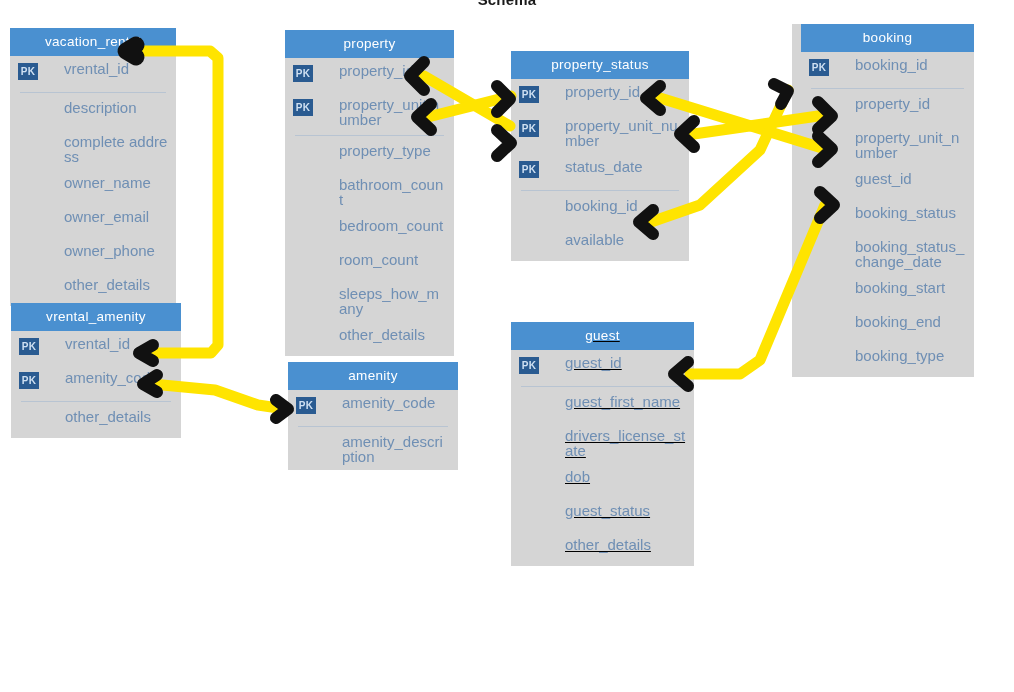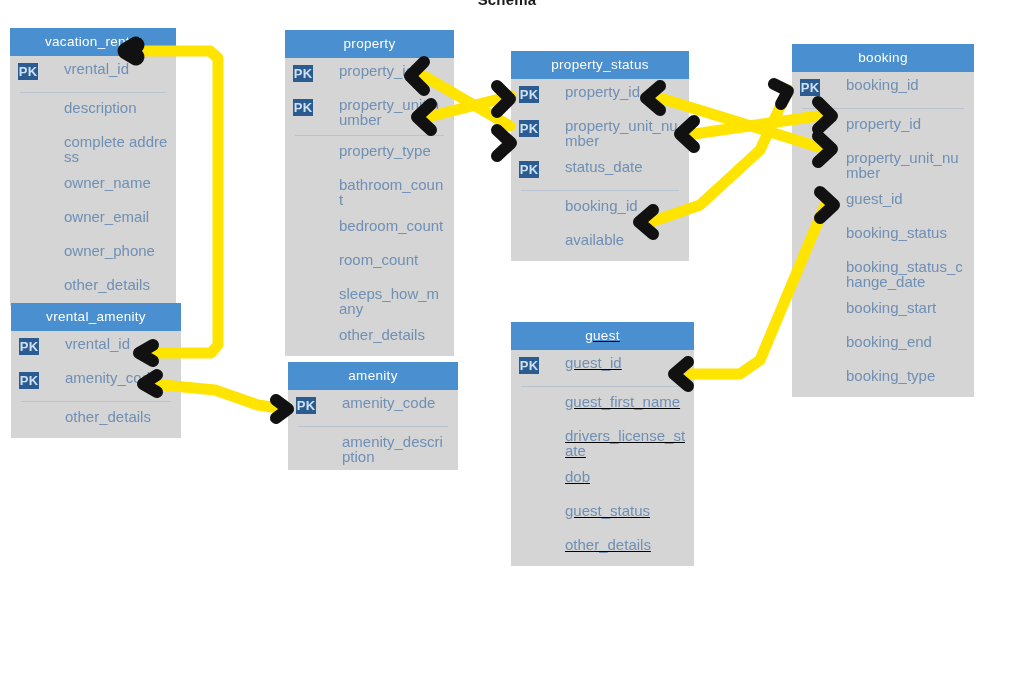--- a/index.html
+++ b/index.html
@@ -23,21 +23,21 @@
     height:28px;line-height:28px;overflow:hidden;white-space:nowrap;
   }
   .entity-body{position:relative;padding:0;}
   .attr{
     position:relative;display:flex;align-items:flex-start;
     min-height:34px;box-sizing:border-box;
   }
   .attr .pk{
     position:absolute;left:8px;top:7px;
     width:20px;height:17px;background:#2a5b91;color:#cfe0f2;
-    font-size:13px;font-weight:bold;line-height:17px;text-align:center;
+    font-size:10px;font-weight:bold;line-height:17px;text-align:center;
     letter-spacing:.3px;
   }
   .attr .attr-label{
     margin-left:54px;margin-right:8px;padding-top:6px;padding-bottom:6px;
     font-size:15px;color:#6f8fb4;line-height:14.5px;
     word-break:break-all;
   }
   .attr.no-pk .attr-label{margin-left:54px;}
   .divider{height:1px;background:#b8c4d2;margin:2px 10px 2px 10px;}
 </style>
@@ -226,21 +226,21 @@
       </div>
       <div class="attr no-pk">
         <span class="attr-label">guest_status</span>
       </div>
       <div class="attr no-pk">
         <span class="attr-label">other_details</span>
       </div>
     </div>
   </div>
 
-  <div class="entity" style="left:792px;top:44px;width:182px;">
+  <div class="entity" style="left:792px;top:24px;width:182px;padding-left:9px;">
     <div class="entity-header">booking</div>
     <div class="entity-body">
       <div class="attr">
         <span class="pk">PK</span>
         <span class="attr-label">booking_id</span>
       </div>
       <div class="divider"></div>
       <div class="attr no-pk">
         <span class="attr-label">property_id</span>
       </div>

